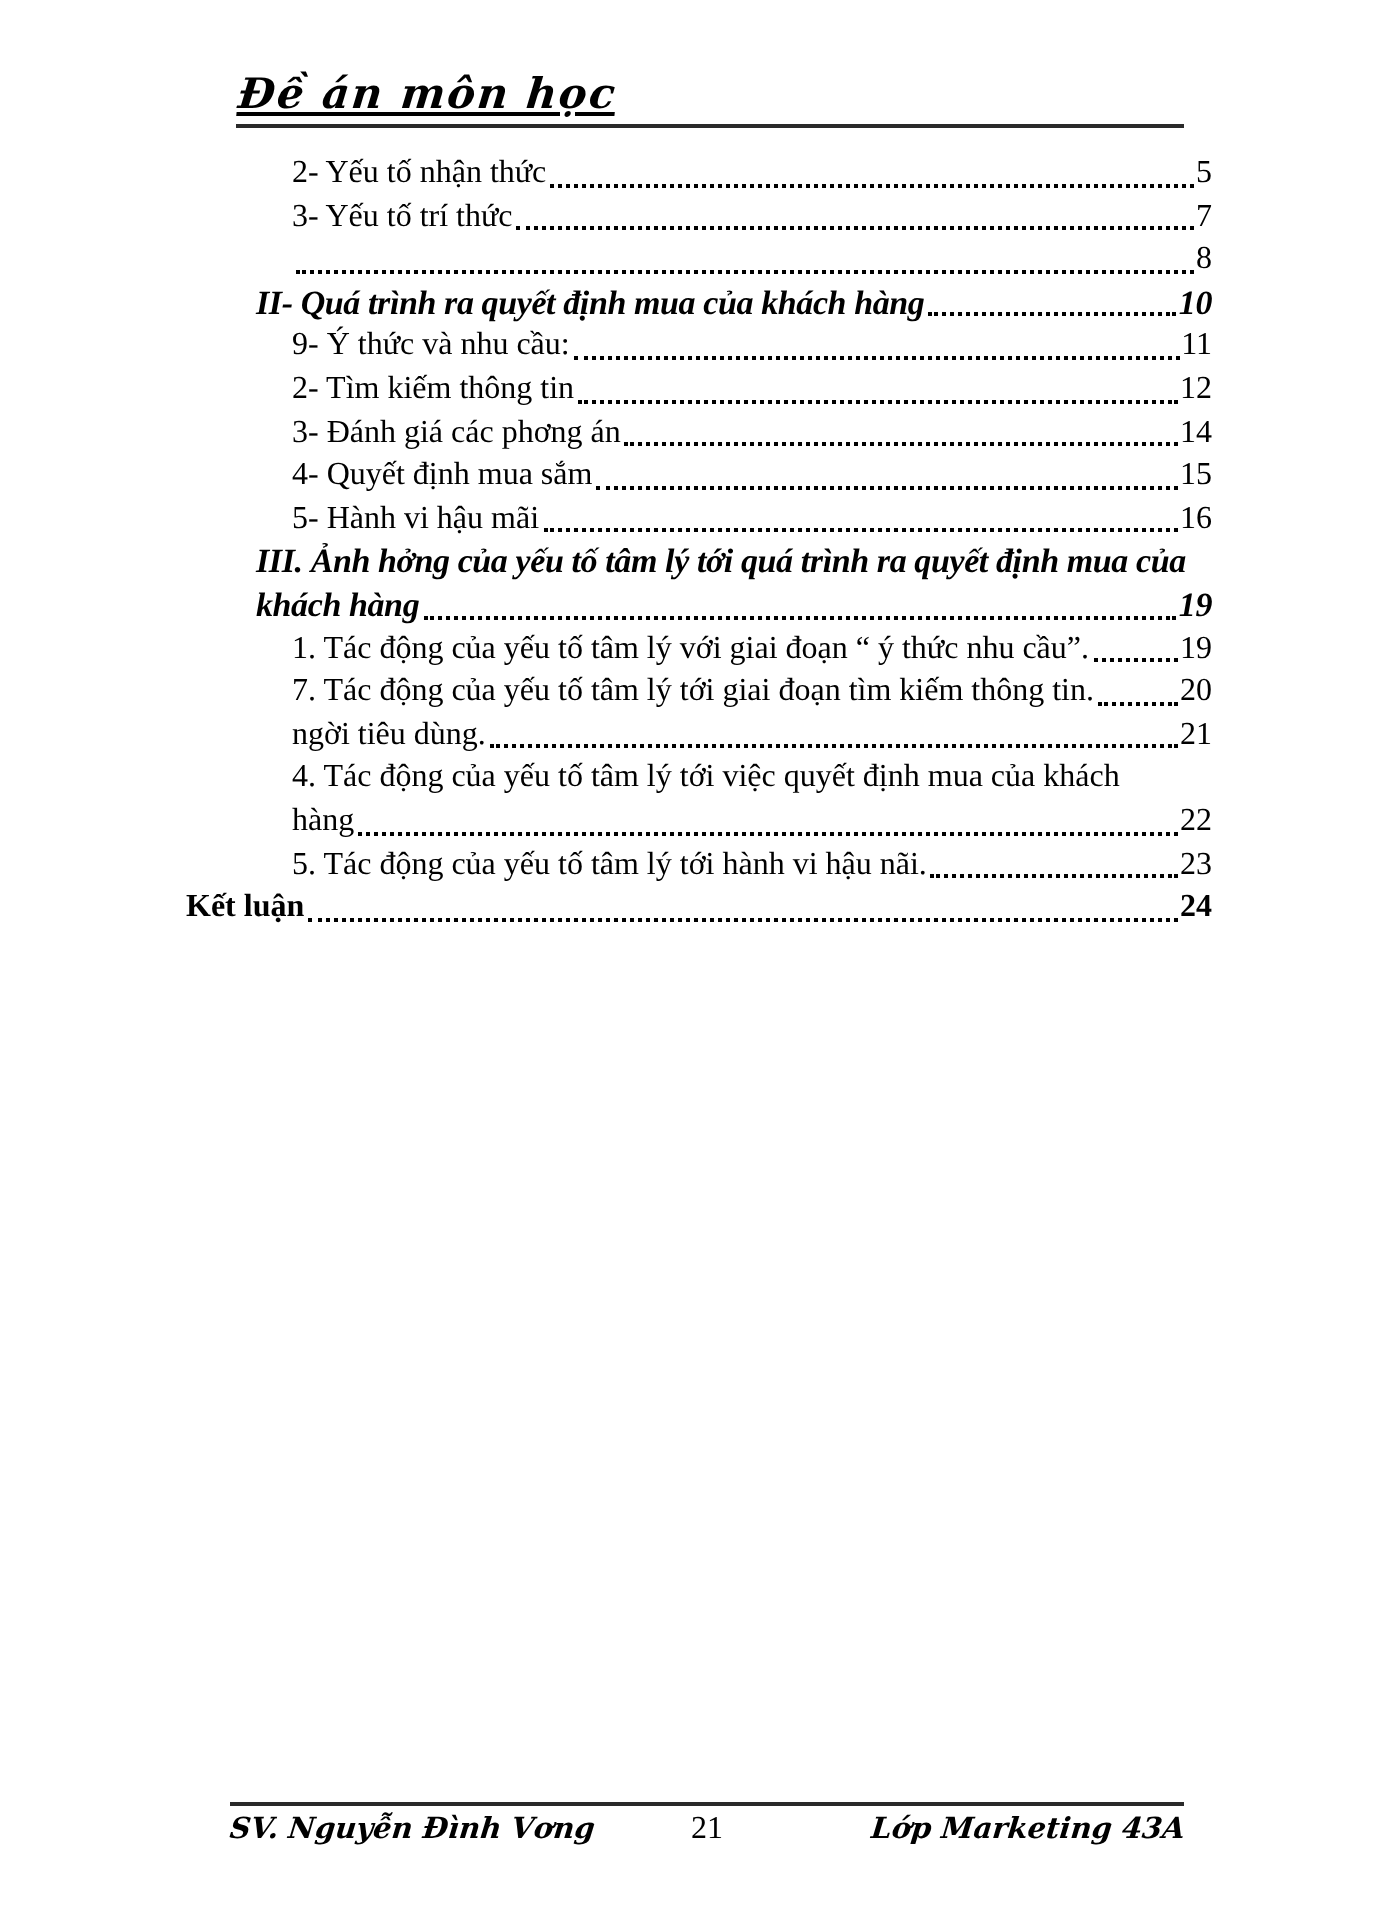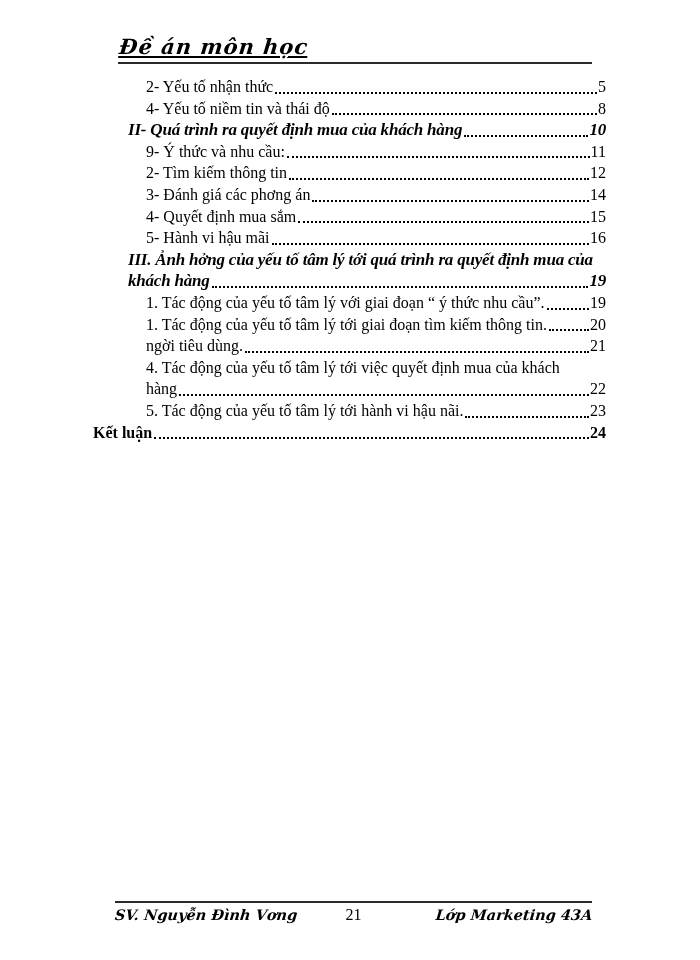--- a/index.html
+++ b/index.html
@@ -106,21 +106,25 @@
   <span class="doc-header-title">Đề án môn học</span>
 </div>
 
 <div class="toc" id="toc">
     <div class="toc-row item">
     <span class="toc-text">2- Yếu tố nhận thức </span>
     <span class="toc-dots"></span>
     <span class="toc-page">5</span>
   </div>
     <div class="toc-row item">
-    <span class="toc-text">4- Yếu tố niềm tin và thái độ </span>
+    <span class="toc-text">3- Yếu tố trí thức</span>
+    <span class="toc-dots"></span>
+    <span class="toc-page">7</span>
+  </div>
+    <div class="toc-row item">
     <span class="toc-dots"></span>
     <span class="toc-page">8</span>
   </div>
     <div class="toc-row heading">
     <span class="toc-text">II- Quá trình ra quyết định mua của khách hàng </span>
     <span class="toc-dots"></span>
     <span class="toc-page">10</span>
   </div>
     <div class="toc-row item">
     <span class="toc-text">9- Ý thức và nhu cầu:</span>
@@ -154,21 +158,21 @@
     <span class="toc-text">khách hàng</span>
     <span class="toc-dots"></span>
     <span class="toc-page">19</span>
   </div>
     <div class="toc-row item">
     <span class="toc-text">1. Tác động của yếu tố tâm lý với giai đoạn “ ý thức nhu cầu”. </span>
     <span class="toc-dots"></span>
     <span class="toc-page">19</span>
   </div>
     <div class="toc-row item">
-    <span class="toc-text">1. Tác động của yếu tố tâm lý tới giai đoạn tìm kiếm thông tin. </span>
+    <span class="toc-text">7. Tác động của yếu tố tâm lý tới giai đoạn tìm kiếm thông tin. </span>
     <span class="toc-dots"></span>
     <span class="toc-page">20</span>
   </div>
     <div class="toc-row item">
     <span class="toc-text">ngời   tiêu dùng. </span>
     <span class="toc-dots"></span>
     <span class="toc-page">21</span>
   </div>
     <div class="toc-row item">
       <span class="toc-text">4. Tác động của yếu tố tâm lý tới việc quyết định mua của khách</span>

